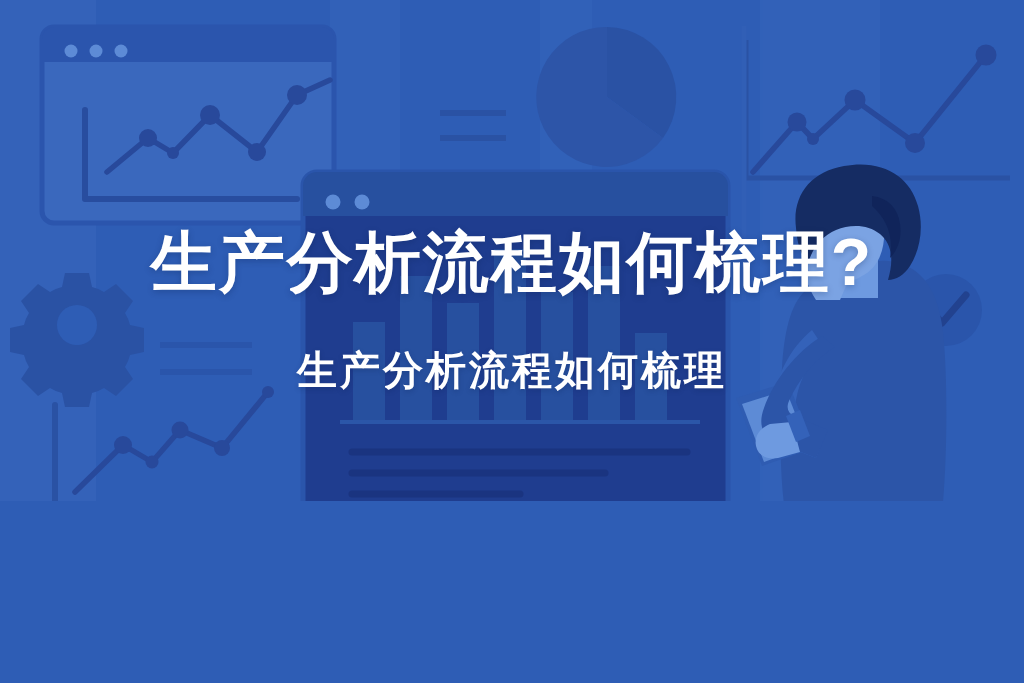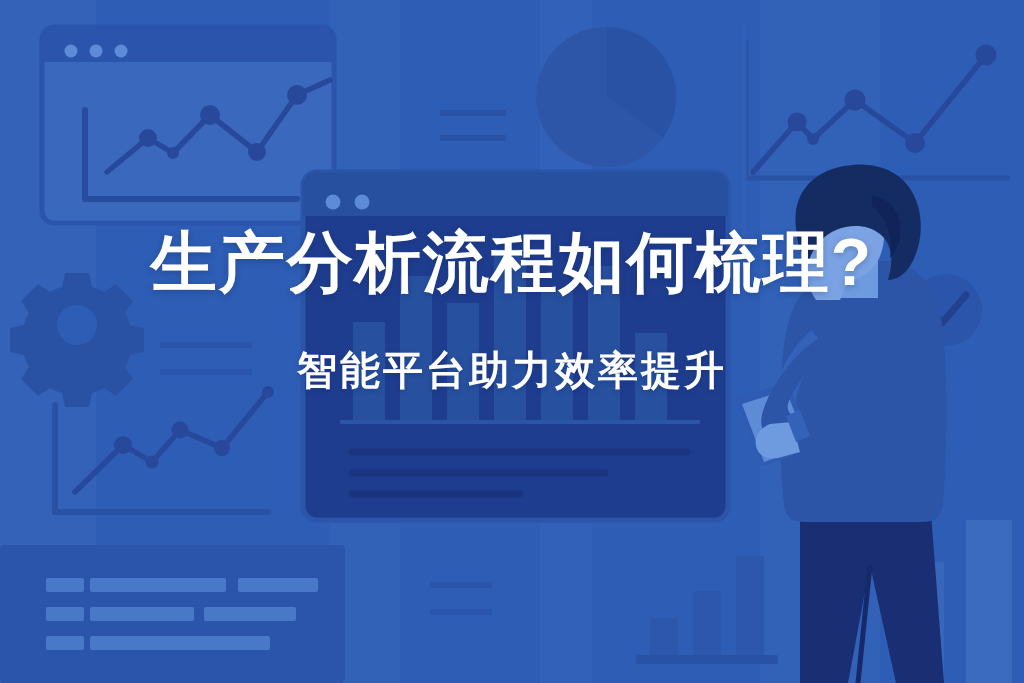--- a/index.html
+++ b/index.html
@@ -4,21 +4,21 @@
 <title>生产分析流程如何梳理?</title>
 <style>
   html, body {
     margin: 0;
     padding: 0;
     background: #2e5db5;
   }
   #stage {
     position: relative;
     width: 1024px;
-    height: 683px;
+    height: 501px;
     overflow: hidden;
     background: #2e5db5;
     font-family: "Liberation Sans", "DejaVu Sans", sans-serif;
   }
   #bg-svg {
     position: absolute;
     inset: 0;
     width: 1024px;
     height: 683px;
     display: block;
@@ -277,16 +277,16 @@
 
         <path d="M770 424 c-10 4 -16 12 -14 22 c2 10 12 14 22 12 l22 -6 l-8 -30 z" fill="#6e9ae0"></path>
 
         <path d="M786 416 l14 -6 l10 26 l-14 6 z" fill="#3462b9"></path>
       </g>
     </g>
   </svg>
 
   <div class="text-layer">
     <div id="hero-title">生产分析流程如何梳理?</div>
-    <div id="hero-subtitle">智能平台助力效率提升</div>
+    <div id="hero-subtitle">生产分析流程如何梳理</div>
   </div>
 
 </div>
 
 </body></html>

